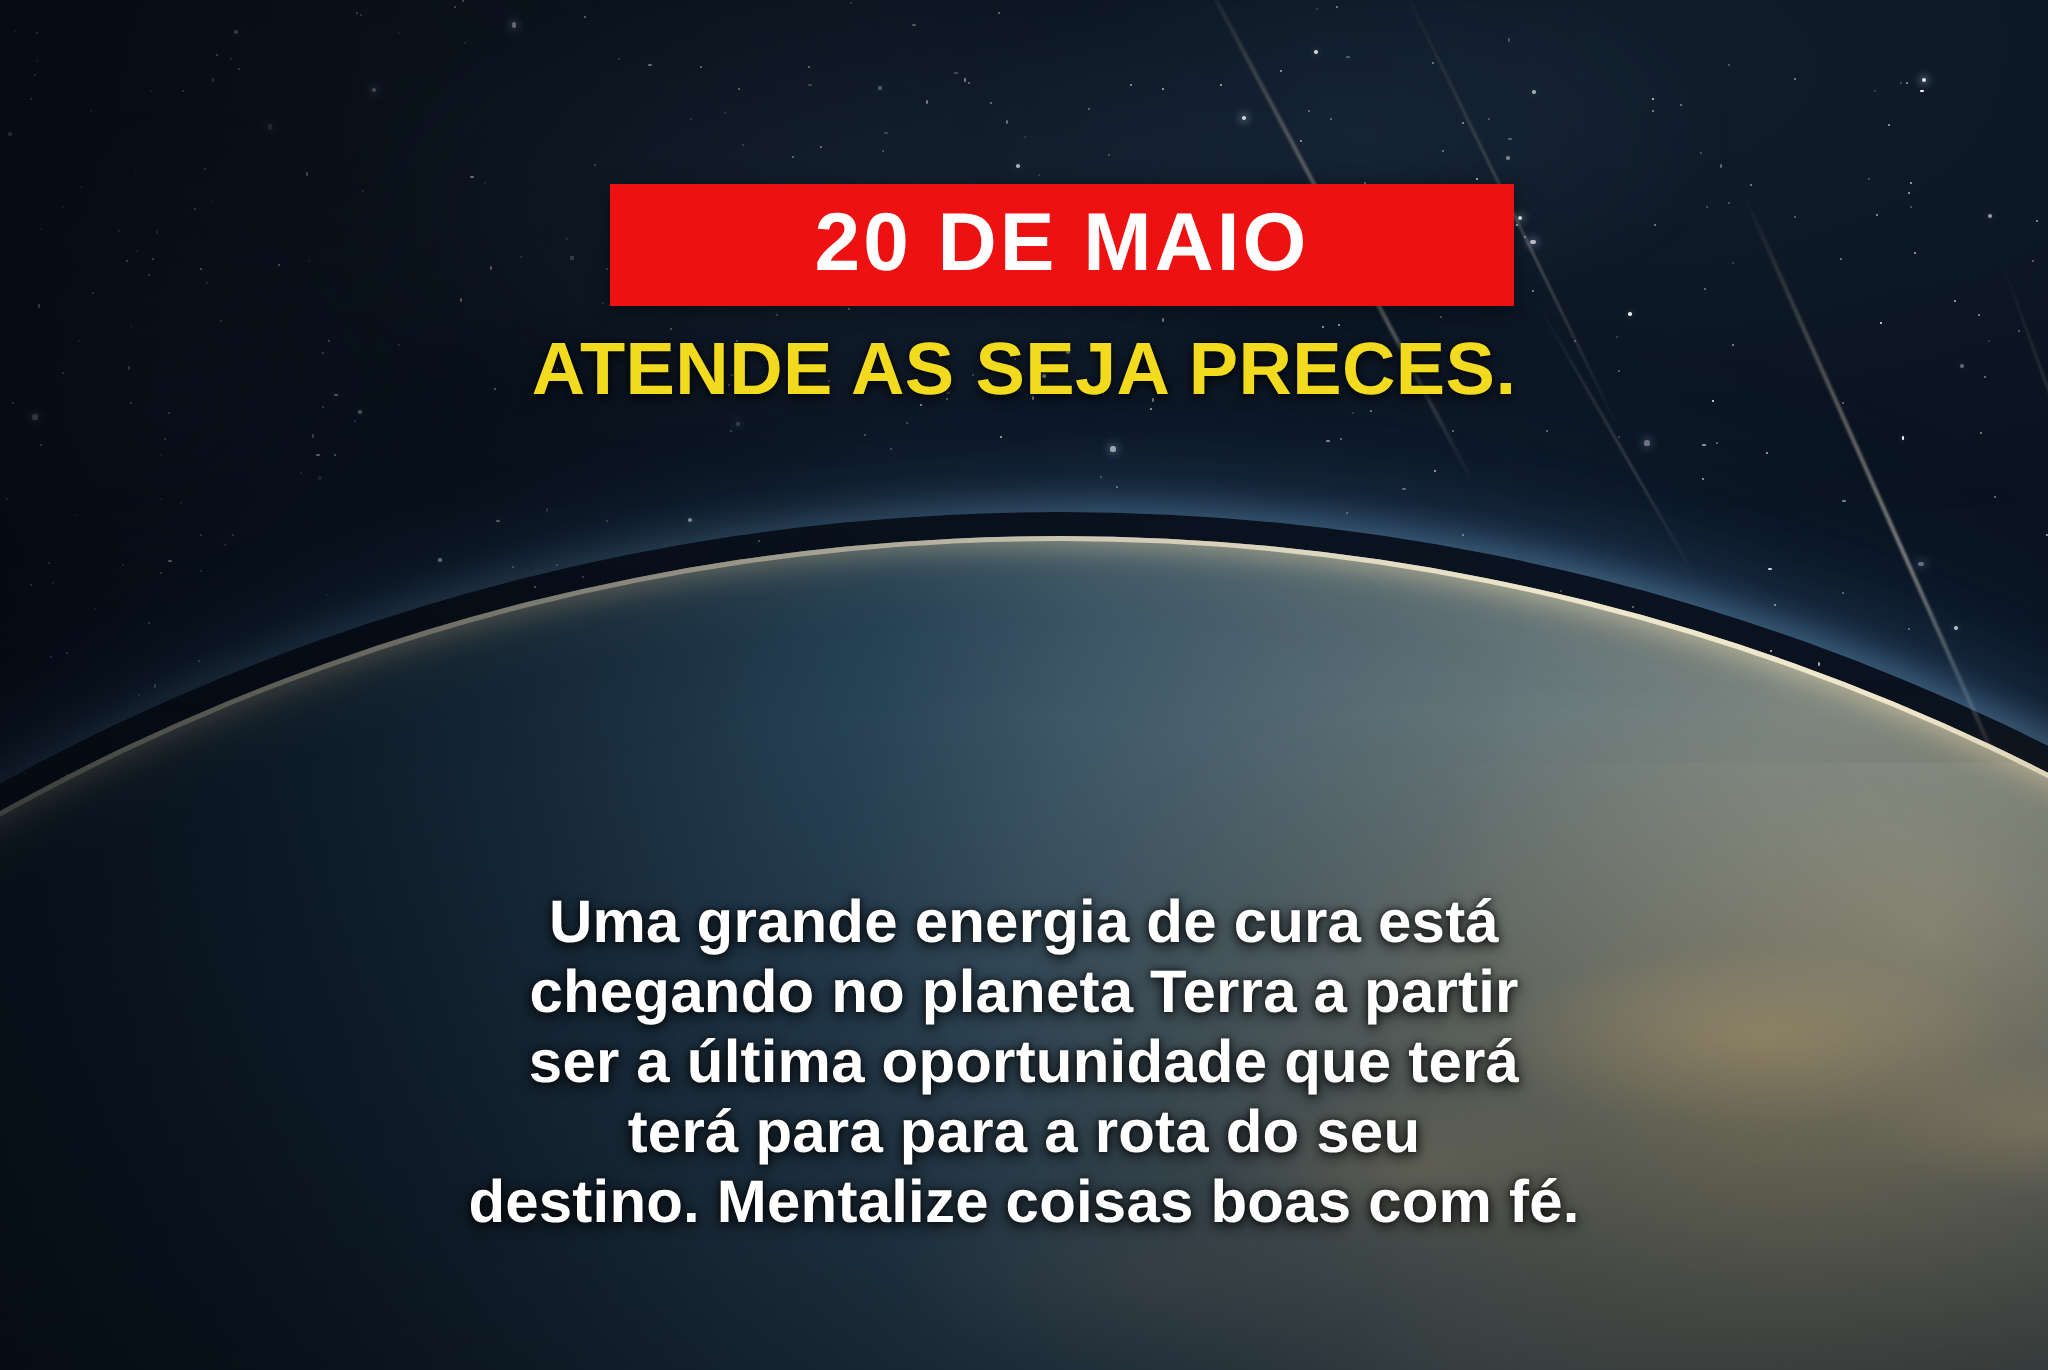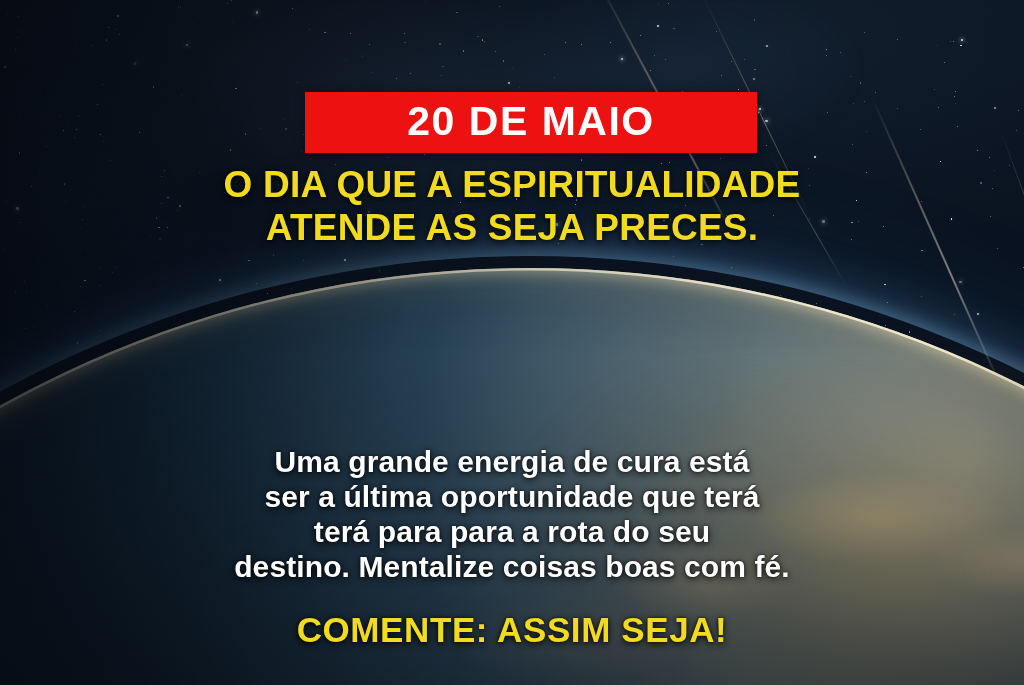--- a/index.html
+++ b/index.html
@@ -819,29 +819,26 @@
   <div class="amber-haze"></div>
   <div class="bottom-shade"></div>
 
   <div class="content">
 
     <div class="date-banner">
       <span class="date-banner-text">20 DE MAIO</span>
     </div>
 
     <div class="headline">
-      <span class="headline-line">O DIA QUE A ESPIRITUALIDADE</span>
       <span class="headline-line">ATENDE AS SEJA PRECES.</span>
     </div>
 
     <div class="body-copy">
       <span class="body-line">Uma grande energia de cura está</span>
+      <span class="body-line">chegando no planeta Terra a partir</span>
       <span class="body-line">ser a última oportunidade que terá</span>
       <span class="body-line">terá para para a rota do seu</span>
       <span class="body-line">destino. Mentalize coisas boas com fé.</span>
     </div>
 
-    <div class="cta">
-      <span>COMENTE: ASSIM SEJA!</span>
-    </div>
 
   </div>
 </div>
 
 </body></html>

